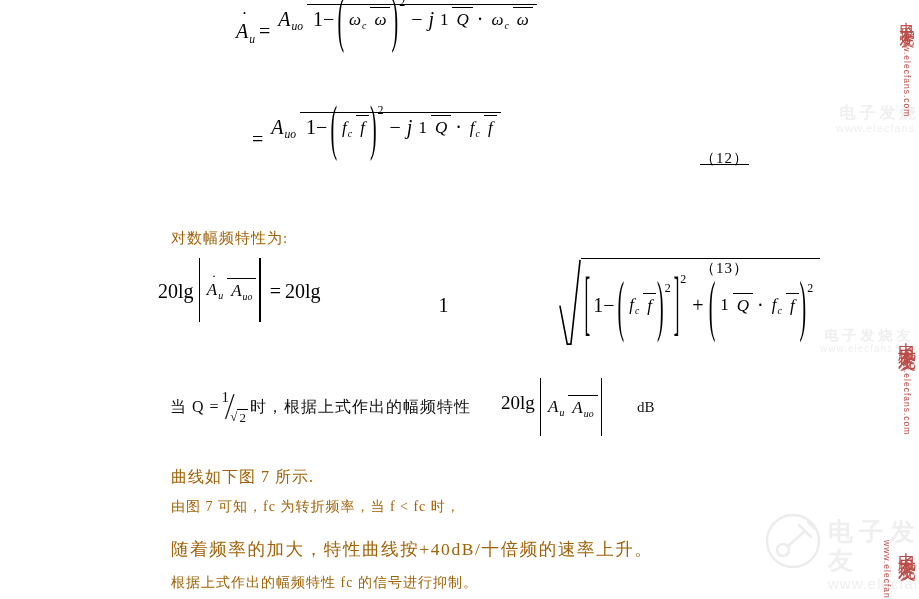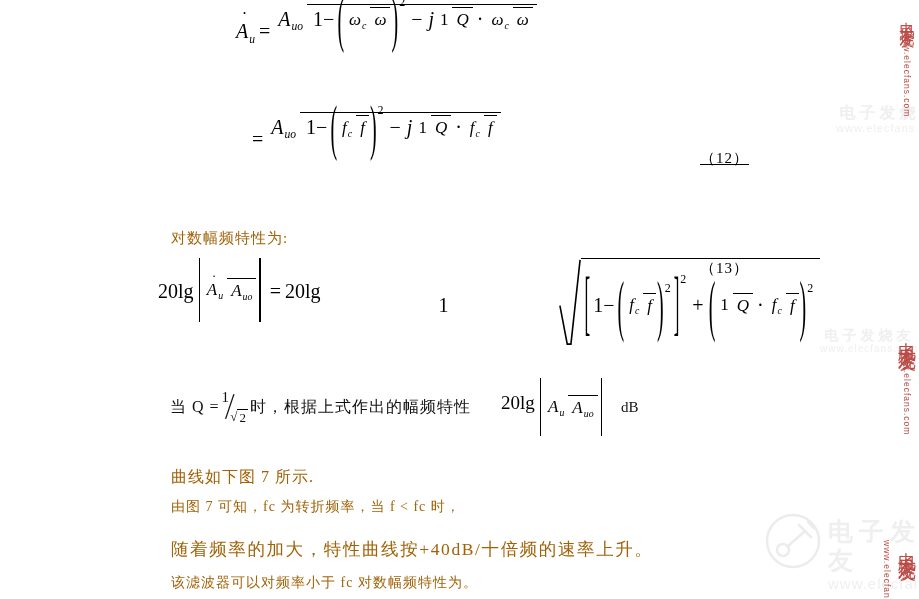--- a/index.html
+++ b/index.html
@@ -41,21 +41,21 @@
   .t18{font-size:17.5px;letter-spacing:1.6px;}
 
   
   .qrow{position:absolute;display:flex;align-items:center;font-size:16px;letter-spacing:1px;color:#111;}
   .qf{display:inline-flex;align-items:center;margin:0 2px;letter-spacing:0;}
   .qf .one{position:relative;top:-10px;font-size:15px;}
   .qf .sl{display:inline-block;font-size:26px;transform:scaleY(1.5) rotate(8deg);margin:0 -3px;font-weight:300;}
   .qf .rt{position:relative;top:10px;font-size:13px;display:inline-flex;align-items:flex-start;}
   .qf .rt .arg{border-top:1px solid #000;padding:0 2px;}
   .inlg{display:inline-flex;align-items:flex-start;font-size:19px;letter-spacing:0;margin-left:30px;color:#000;}
-  .db{margin-left:14px;font-size:15px;letter-spacing:0;}
+  .db{margin-left:30px;font-size:15px;letter-spacing:0;}
 
   
   .wm-red{position:absolute;writing-mode:vertical-rl;text-orientation:mixed;
           color:#bb4b47;font-family:"Liberation Sans",sans-serif;line-height:1.1;}
   .wm-red .wm-cn{font-size:15px;letter-spacing:3px;display:inline-block;}
   .wm-red .wm-url{font-size:8.5px;letter-spacing:1px;display:inline-block;margin-top:2px;}
   .wm-gray{position:absolute;color:#efefef;font-family:"Liberation Sans",sans-serif;font-weight:bold;line-height:1.15;}
   .wm-gray .g-cn{font-size:16px;letter-spacing:4px;}
   .wm-gray .g-url{font-size:11px;letter-spacing:1px;font-weight:normal;}
   .wm-big .g-cn{font-size:25px;letter-spacing:6px;}
@@ -205,21 +205,21 @@
         </span>
         <span class="vb"></span>
       </span>
     </span>
     <span class="db">dB</span>
   </div>
 
   <div class="bodyline t16" style="left:171px;top:460px;margin-top:7px;">曲线如下图 7 所示.</div>
   <div class="bodyline t17" style="left:171px;top:498px;">由图 7 可知，fc 为转折频率，当 f &lt; fc 时，</div>
   <div class="bodyline t18" style="left:171px;top:537px;">随着频率的加大，特性曲线按+40dB/十倍频的速率上升。</div>
-  <div class="bodyline t17" style="left:171px;top:574px;">该滤波器可以对频率小于 fc 对数幅频特性为。</div>
+  <div class="bodyline t17" style="left:171px;top:574px;">根据上式作出的幅频特性 fc 的信号进行抑制。</div>
 
   <div class="wm-gray" style="left:836px;top:104px;text-align:center;">
     <div class="g-cn">电子发烧友</div>
     <div class="g-url">www.elecfans.com</div>
   </div>
   <div class="wm-gray" style="left:820px;top:327px;text-align:center;">
     <div class="g-cn" style="font-size:14px;">电子发烧友</div>
     <div class="g-url" style="font-size:10px;">www.elecfans.com</div>
   </div>
   <svg class="wm-logo" style="left:764px;top:512px;" width="58" height="58" viewBox="0 0 58 58">

